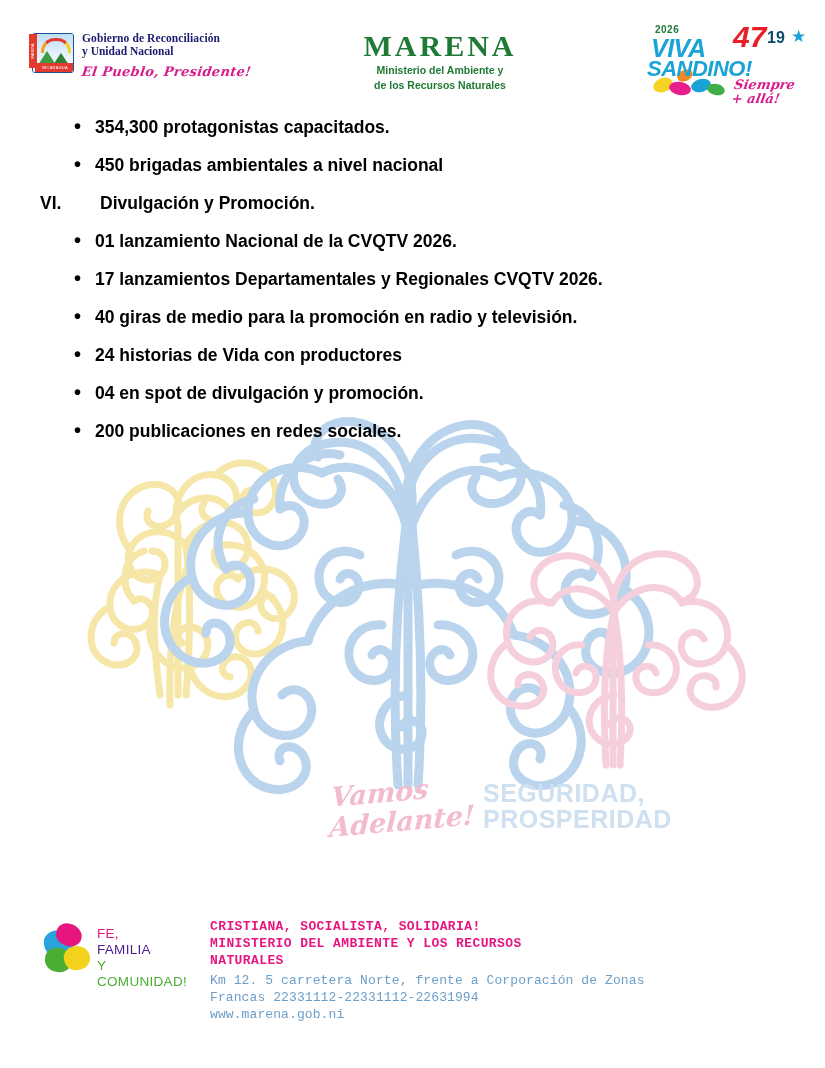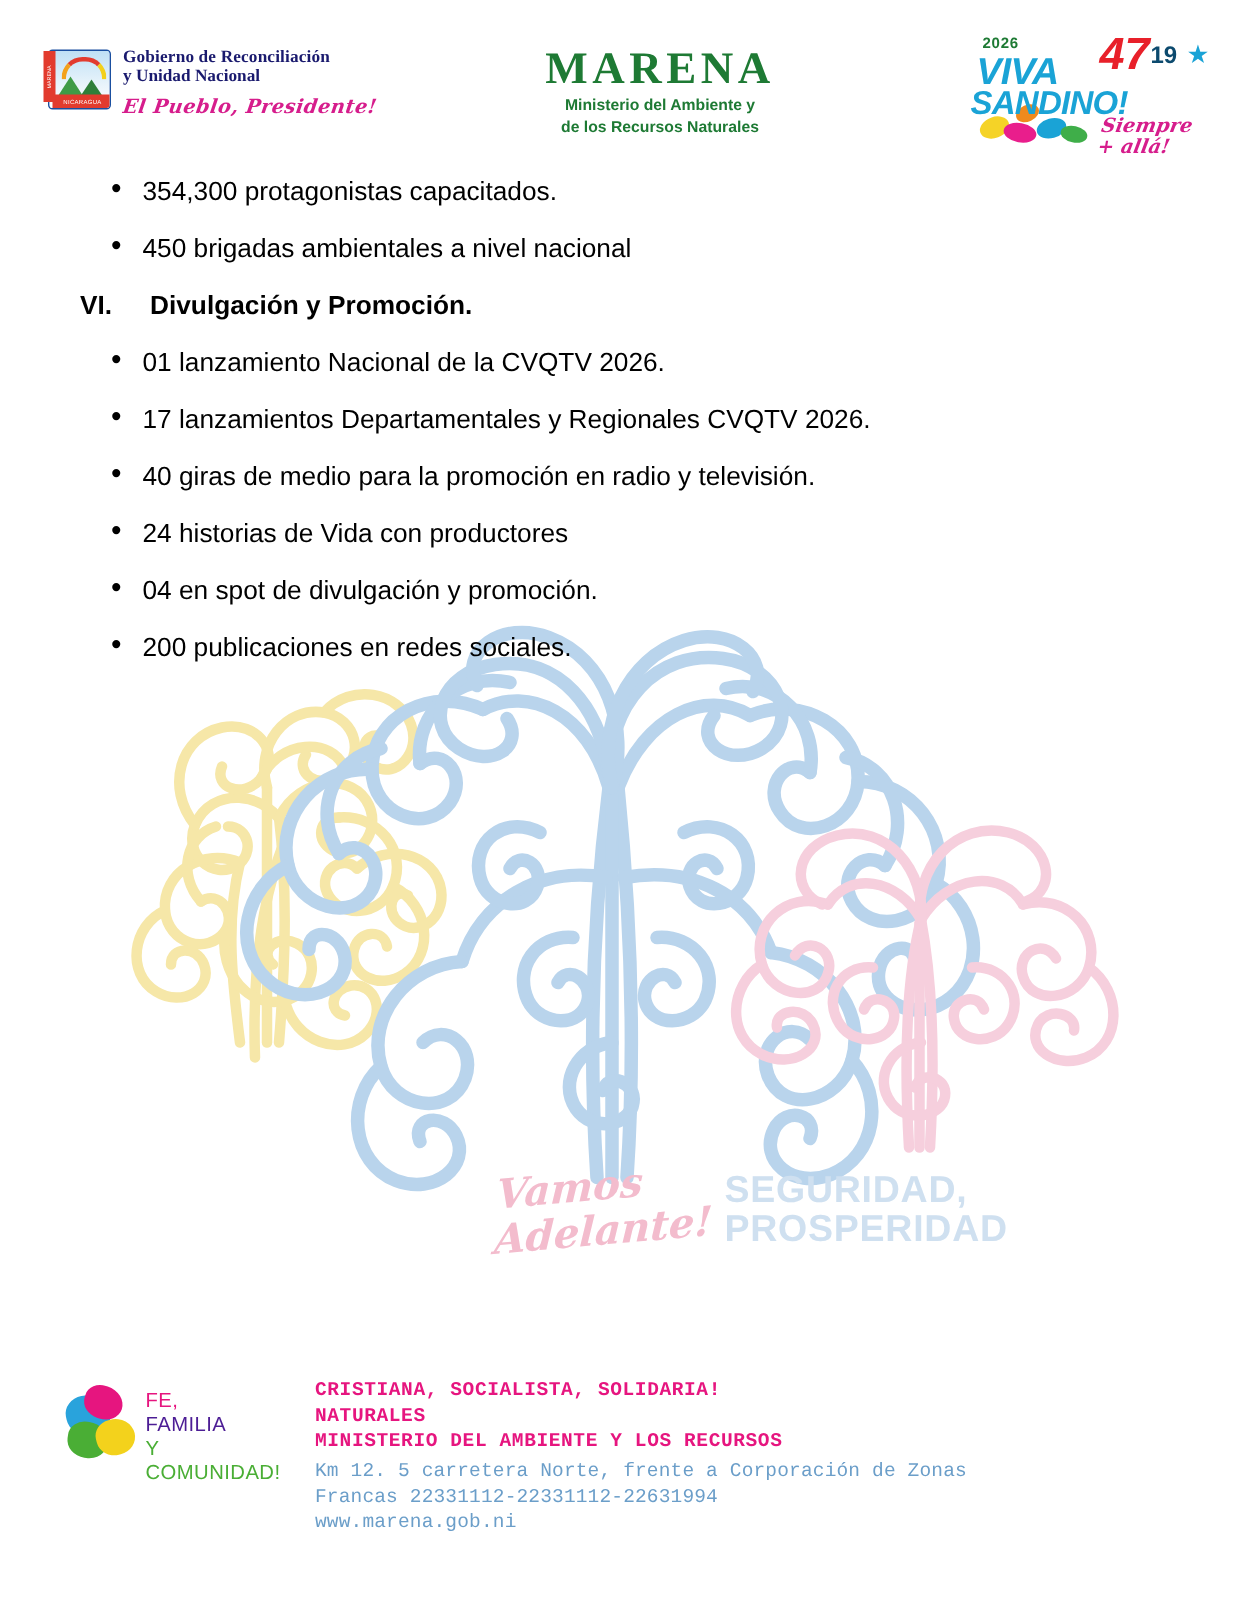--- a/index.html
+++ b/index.html
@@ -249,41 +249,42 @@
     margin: 0;
     padding: 0;
   }
   ul.bullets li {
     position: relative;
     font-size: 17.5px;
     line-height: 30px;
     padding-left: 55px;
     margin-bottom: 8px;
     color: #000;
+    font-weight: bold;
   }
   ul.bullets li::before {
     content: "•";
     position: absolute;
     left: 34px;
     top: -1px;
     font-size: 20px;
     line-height: 30px;
   }
   .section-head {
     display: flex;
     align-items: baseline;
     font-weight: bold;
     font-size: 17.5px;
     line-height: 30px;
     margin: 6px 0 8px 0;
   }
   .section-num {
     width: 48px;
     flex: 0 0 48px;
-    text-align: center;
+    text-align: left;
     padding-right: 12px;
   }
 
   
   .art {
     position: absolute;
     left: 0;
     top: 225px;
     width: 825px;
     height: 650px;
@@ -562,19 +563,19 @@
     <div class="fe-shape fe-yellow"></div>
     <div class="fe-text">
       <div class="fe-l1">FE,</div>
       <div class="fe-l2">FAMILIA</div>
       <div class="fe-l3">Y COMUNIDAD!</div>
     </div>
   </div>
 
   <div class="footer-text">
     <div class="ft-1">CRISTIANA, SOCIALISTA, SOLIDARIA!</div>
+    <div class="ft-2">MINISTERIO DEL AMBIENTE Y LOS RECURSOS</div>
     <div class="ft-2">NATURALES</div>
-    <div class="ft-2">MINISTERIO DEL AMBIENTE Y LOS RECURSOS</div>
     <div class="ft-3">Km 12. 5 carretera Norte, frente a Corporación de Zonas</div>
     <div class="ft-4">Francas 22331112-22331112-22631994</div>
     <div class="ft-5">www.marena.gob.ni</div>
   </div>
 </div>
 
 </body></html>

